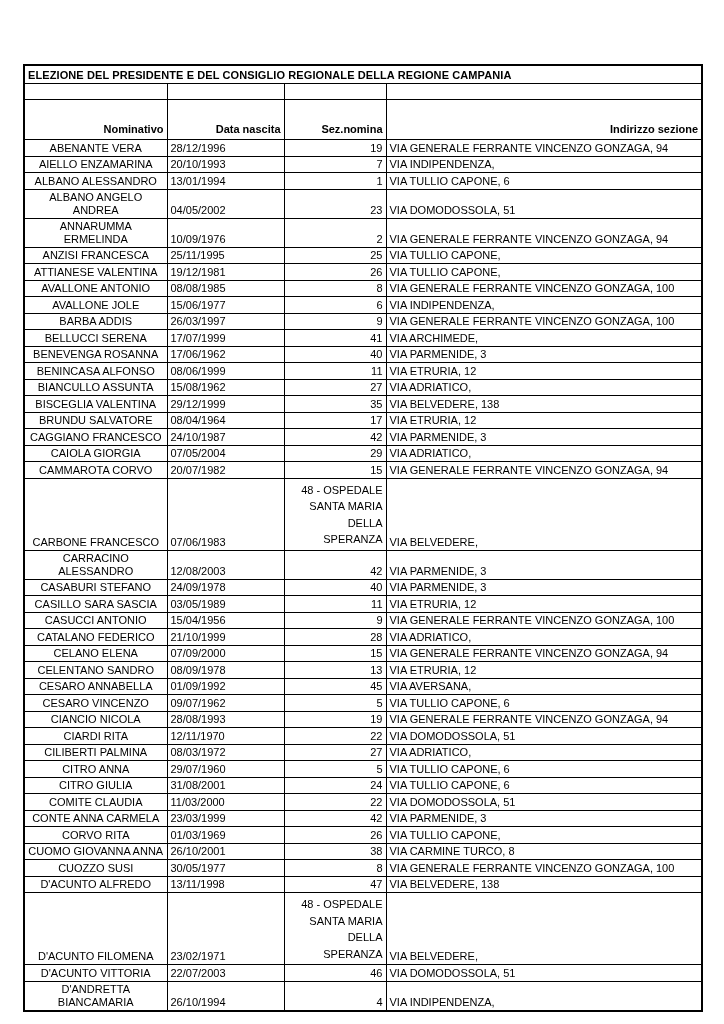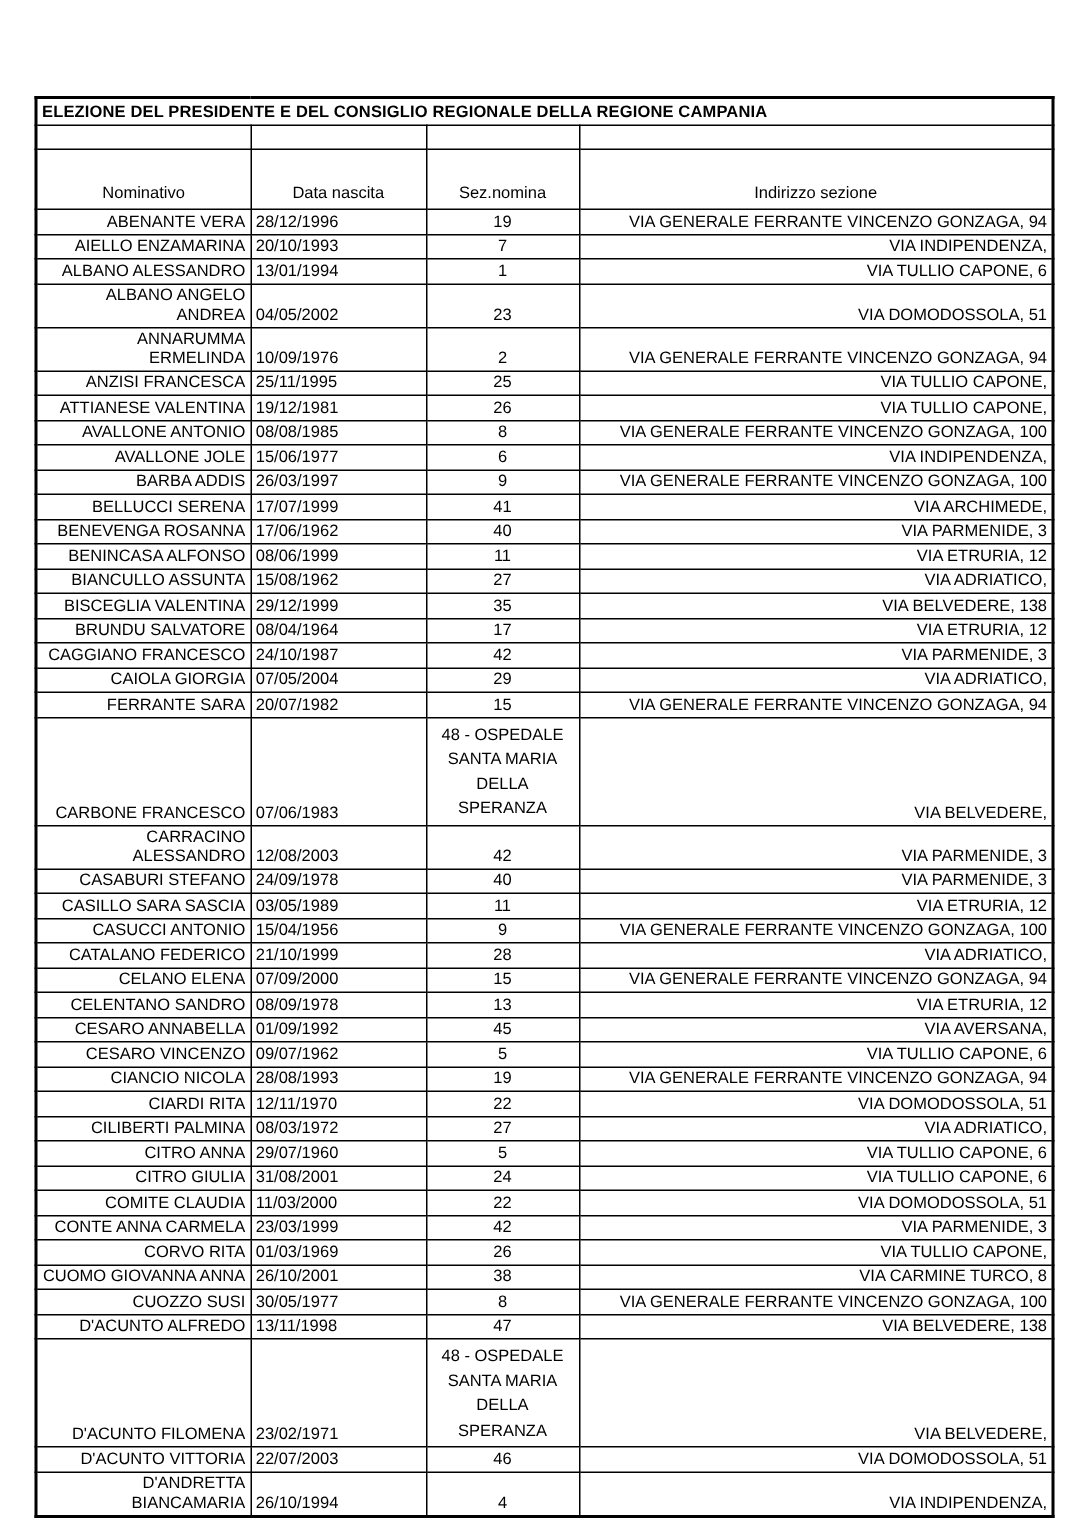--- a/index.html
+++ b/index.html
@@ -29,30 +29,30 @@
     height: 18px;
     font-size: 12px;
     font-weight: 700;
     text-align: left;
     vertical-align: middle;
     letter-spacing: 0.1px;
   }
   .spacer-row td { height: 16px; }
   .header-row th {
     height: 40px;
-    font-weight: 400;
-    text-align: center;
+    font-weight: 700;
+    text-align: right;
     vertical-align: bottom;
     padding-bottom: 3px;
   }
   .grid td { height: 16.5px; }
-  .col-name { text-align: right; }
+  .col-name { text-align: center; }
   .col-date { text-align: left; }
-  .col-sez  { text-align: center; white-space: pre-line; }
-  .col-addr { text-align: right; }
+  .col-sez  { text-align: right; white-space: pre-line; }
+  .col-addr { text-align: left; }
   tr.tall td { height: auto; vertical-align: bottom; }
   tr.tall .col-sez { line-height: 16.5px; padding-top: 3px; padding-bottom: 2px; }
 </style>
 </head>
 <body>
 
 <div class="sheet">
   <table class="grid">
     <colgroup>
       <col style="width:143px">
@@ -180,21 +180,21 @@
           <td class="col-sez">42</td>
           <td class="col-addr">VIA PARMENIDE, 3</td>
         </tr>
         <tr>
           <td class="col-name">CAIOLA GIORGIA</td>
           <td class="col-date">07/05/2004</td>
           <td class="col-sez">29</td>
           <td class="col-addr">VIA ADRIATICO,</td>
         </tr>
         <tr>
-          <td class="col-name">FERRANTE SARA</td>
+          <td class="col-name">CAMMAROTA CORVO</td>
           <td class="col-date">20/07/1982</td>
           <td class="col-sez">15</td>
           <td class="col-addr">VIA GENERALE FERRANTE VINCENZO GONZAGA, 94</td>
         </tr>
         <tr class="tall">
           <td class="col-name">CARBONE FRANCESCO</td>
           <td class="col-date">07/06/1983</td>
           <td class="col-sez">48 - OSPEDALE
 SANTA MARIA
 DELLA SPERANZA</td>

